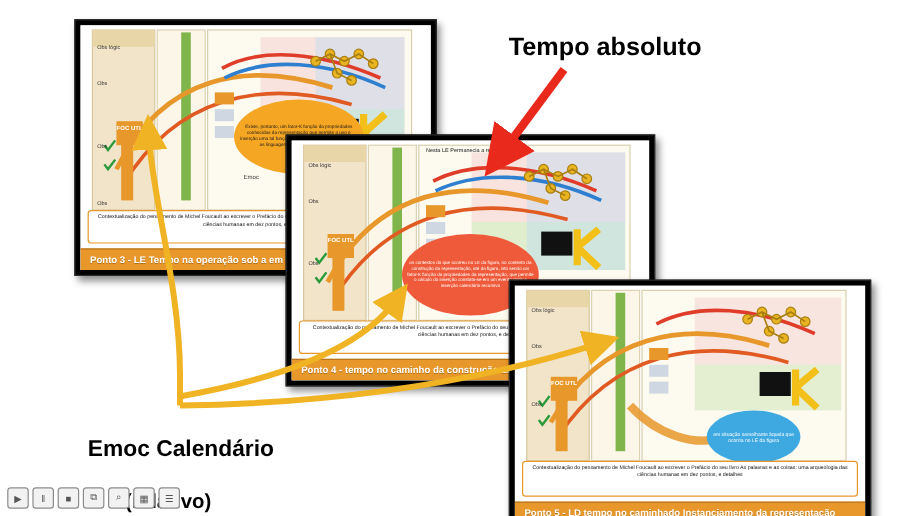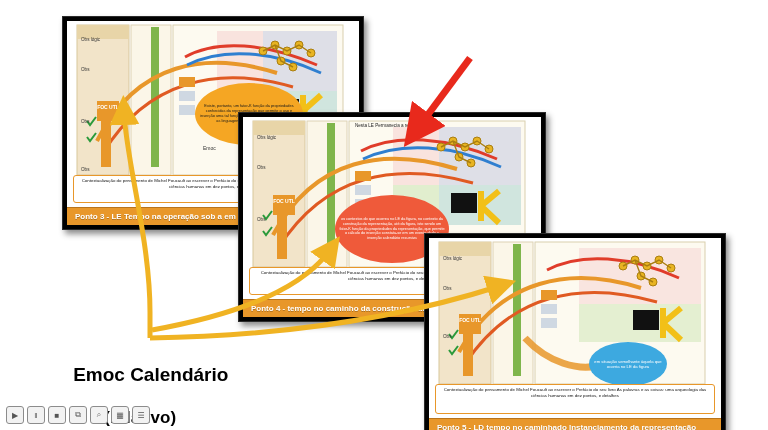--- a/index.html
+++ b/index.html
@@ -325,20 +325,21 @@
 
     <path d="M470,58 L418,128" stroke="#e8291c" stroke-width="7" fill="none" marker-end="url(#redhead)"></path>
 
     <path d="M150,338 L150,312 C150,240 126,160 124,112" stroke="#f0b323" stroke-width="5" fill="none" marker-end="url(#yelhead)"></path>
 
     <path d="M150,338 C280,336 400,318 500,286" stroke="#f0b323" stroke-width="5" fill="none" marker-end="url(#yelhead)"></path>
 
     <path d="M152,330 C230,316 300,292 330,250" stroke="#f0b323" stroke-width="5" fill="none" marker-end="url(#yelhead)"></path>
   </svg>
 
+  <div class="annot" id="annot-absolute">Tempo absoluto</div>
 
   <div class="annot" id="annot-calendar">
     <span>Emoc Calendário</span>
     <span class="sub">(relativo)</span>
   </div>
 
   <div id="player">
     <div class="pbtn">▶</div>
     <div class="pbtn">‖</div>
     <div class="pbtn">■</div>

